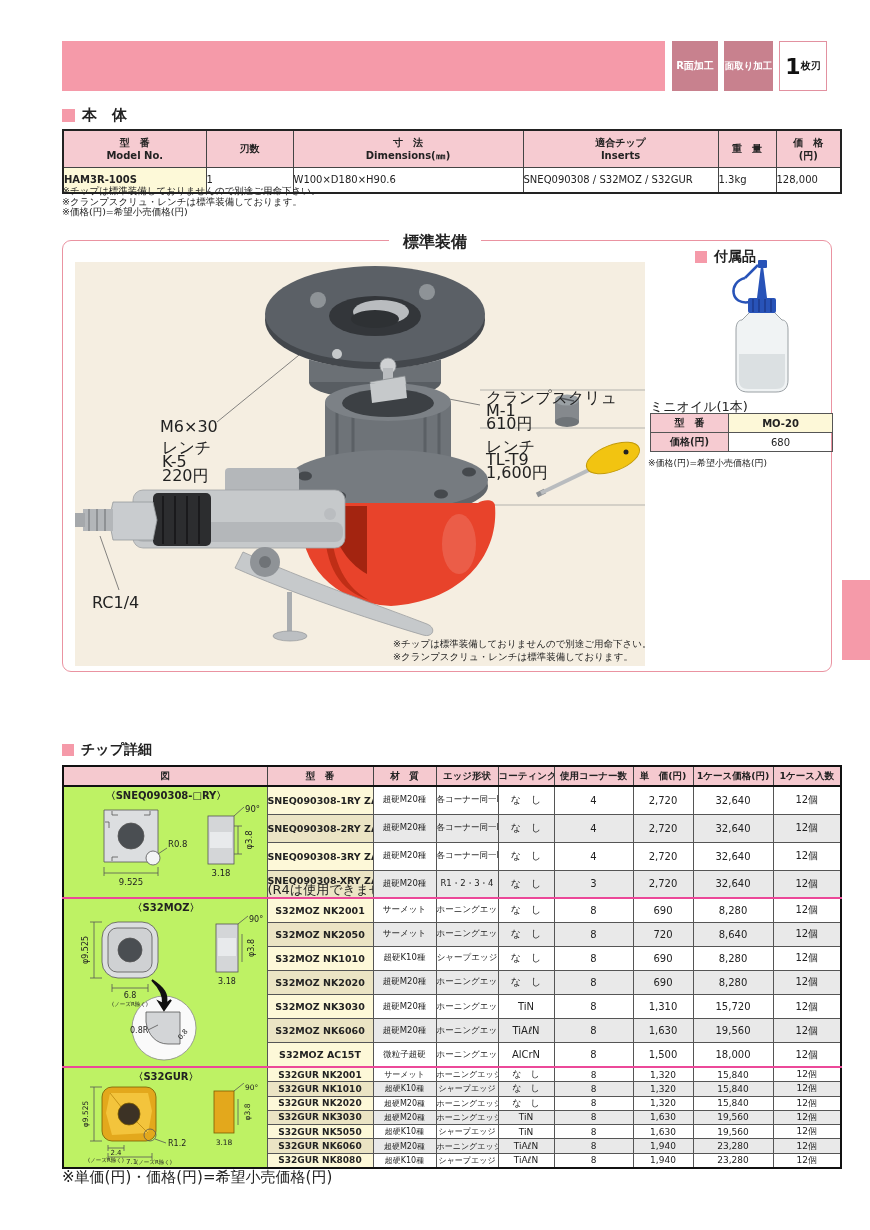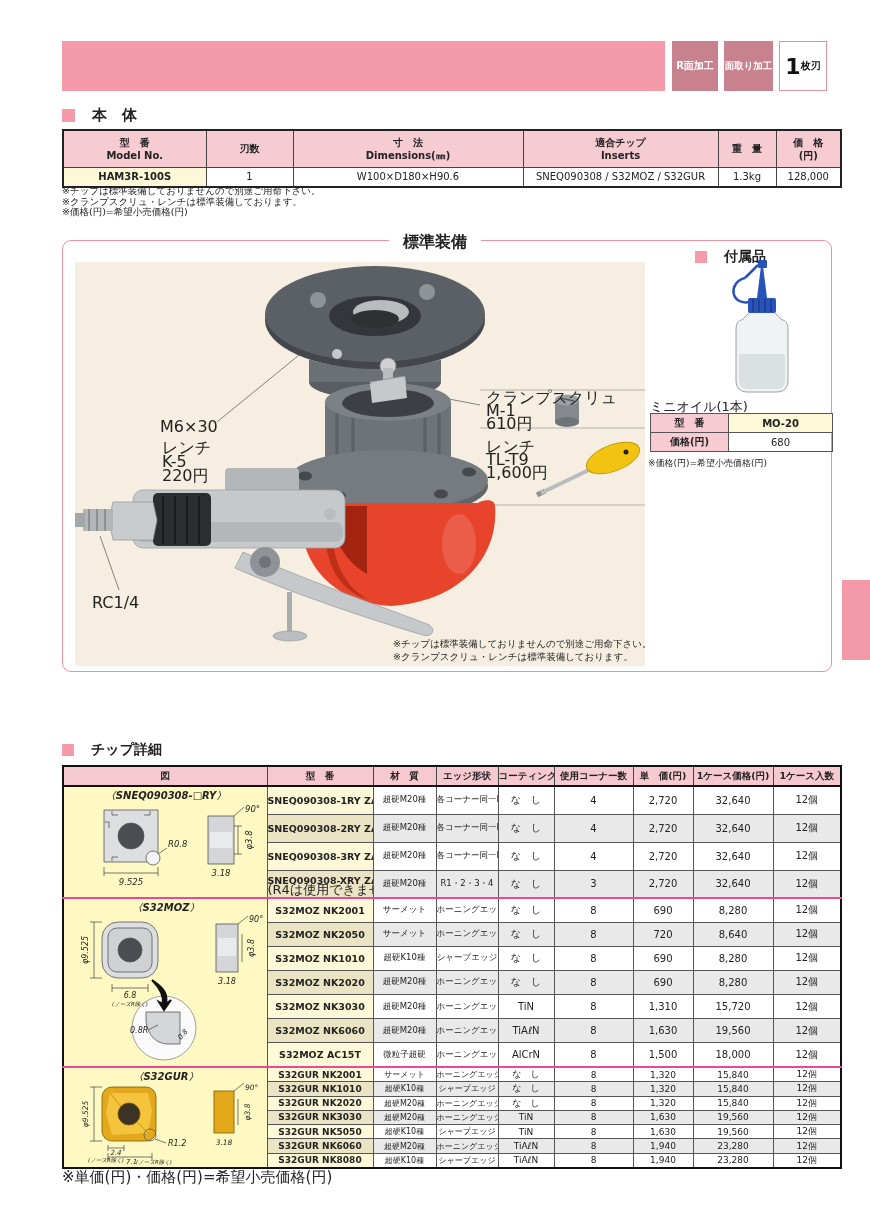--- a/index.html
+++ b/index.html
@@ -11,29 +11,29 @@
   .banner { position:absolute; left:62px; top:41px; width:603px; height:50px; background:#f59aa9; }
   .tag { position:absolute; top:41px; height:50px; display:flex; align-items:center; justify-content:center;
          color:#fff; font-weight:bold; text-align:center; }
   .tag-1 { left:672px; width:46px; background:#c8818e; font-size:10px; }
   .tag-2 { left:724px; width:49px; background:#c8818e; font-size:9.5px; }
   .tag-3 { left:779px; width:48px; background:#fff; border:1px solid #e291a0; color:#111; }
   .tag-3 .big { font-size:22px; font-weight:bold; }
   .tag-3 .small { font-size:10px; font-weight:bold; }
 
   
-  .sec-head { position:absolute; display:flex; align-items:center; gap:17px; font-weight:bold; font-size:15px; }
+  .sec-head { position:absolute; display:flex; align-items:center; gap:7px; font-weight:bold; font-size:15px; }
   .sq { width:13px; height:13px; background:#f59aa9; flex:0 0 auto; }
 
   
   #hontai-table { position:absolute; left:62px; top:129px; width:778px; border-collapse:collapse;
                   table-layout:fixed; border:2px solid #222; }
   #hontai-table th { background:#f6cbd1; border:1px solid #444; font-size:10px; font-weight:bold;
                      height:37px; line-height:1.3; padding:1px; }
-  #hontai-table td { border:1px solid #444; text-align:center; height:20px; font-size:10px; }
+  #hontai-table td { border:1px solid #444; height:26px; font-size:10px; }
   #hontai-table td.model { background:#fdf9d8; font-weight:bold; }
   .notes { position:absolute; left:62px; top:186px; font-size:9.5px; line-height:10.5px; }
 
   
   .std-box { position:absolute; left:62px; top:240px; width:770px; height:432px;
              border:1.5px solid #ea93a1; border-radius:9px; background:#fff; }
   .std-title { position:absolute; left:50%; top:232px; transform:translateX(-50%);
                background:#fff; padding:0 14px; font-size:16px; font-weight:bold; z-index:3; }
   .photo-area { position:absolute; left:75px; top:262px; width:570px; height:404px; background:#f5eee1; }
   #machine-svg { position:absolute; left:75px; top:262px; }
@@ -61,21 +61,21 @@
                    white-space:nowrap; overflow:hidden; }
   #chip-table tr.grp0 td { height:28px; }
   #chip-table tr.grp1 td { height:24px; }
   #chip-table tr.grp2 td { height:14px; font-size:9px; }
   #chip-table tr.alt td { background:#e9e9e9; }
   #chip-table td.modelcell { background:#fdf8d8; font-weight:bold; font-size:9.5px; }
   #chip-table tr.grp2 td.modelcell { font-size:9px;margin-top:44px; }
   #chip-table tr.alt td.modelcell { background:#ebe4c4; }
   #chip-table td.matcell, #chip-table td.edgecell { font-size:8.5px; }
   #chip-table tr.grp2 td.matcell, #chip-table tr.grp2 td.edgecell { font-size:8px; }
-  #chip-table td.figcell { background:#fef9c3; vertical-align:top; padding:2px 0 0 0;font-style:italic; }
+  #chip-table td.figcell { background:#bef264; vertical-align:top; padding:2px 0 0 0; }
   #chip-table tr.gsep td { border-top:2px solid #ec4899; }
   .mnote { font-size:13px; font-weight:normal; line-height:7px; }
   .chip-note { position:absolute; left:62px; top:1168px; font-size:15px; }
 
   .diag { width:204px; }
   .diag-title { text-align:center; font-weight:bold; font-size:10px; line-height:13px; }
   .diag svg text { font-family:"DejaVu Sans","Liberation Sans",sans-serif; }
 </style>
 </head>
 <body>

